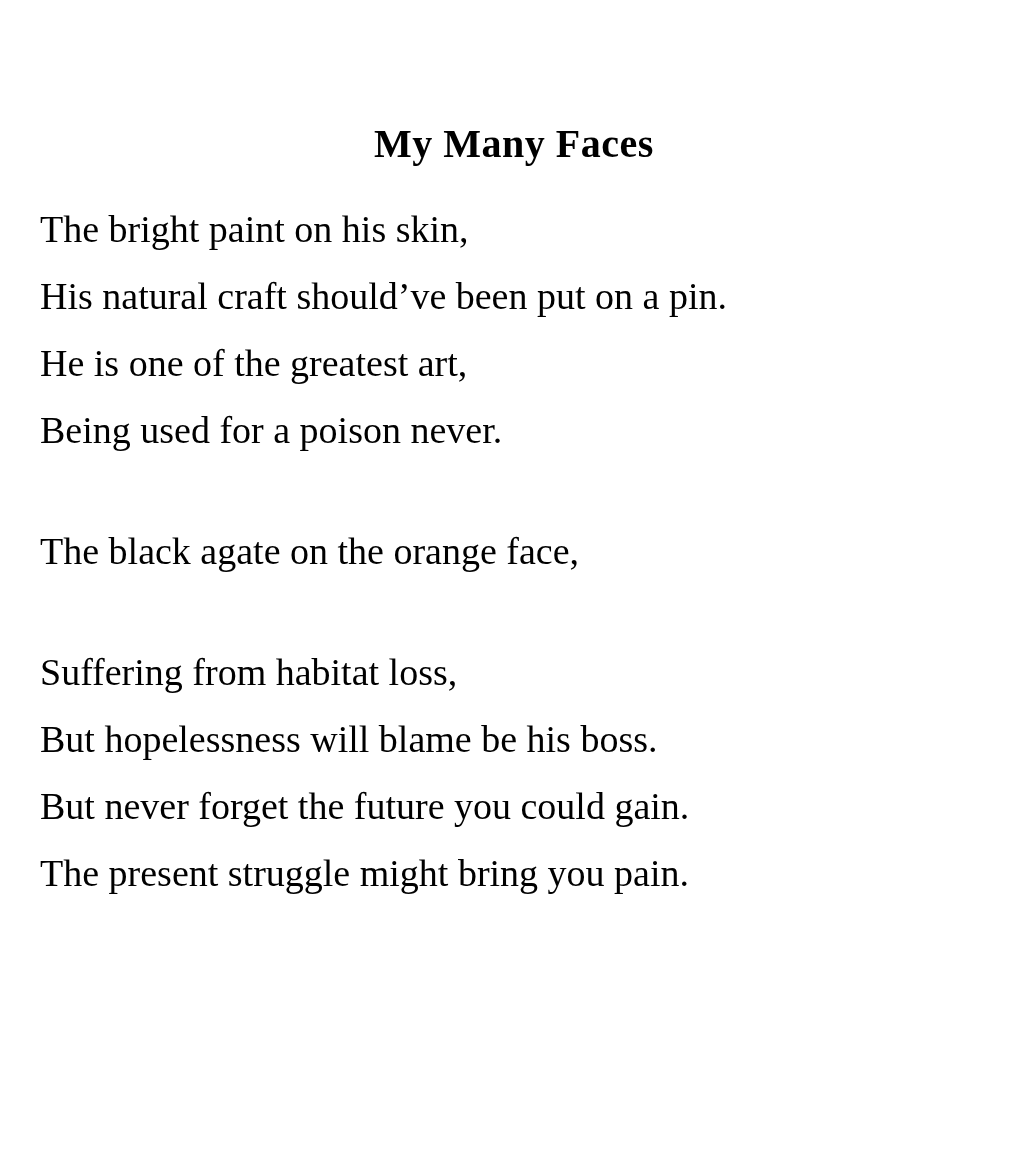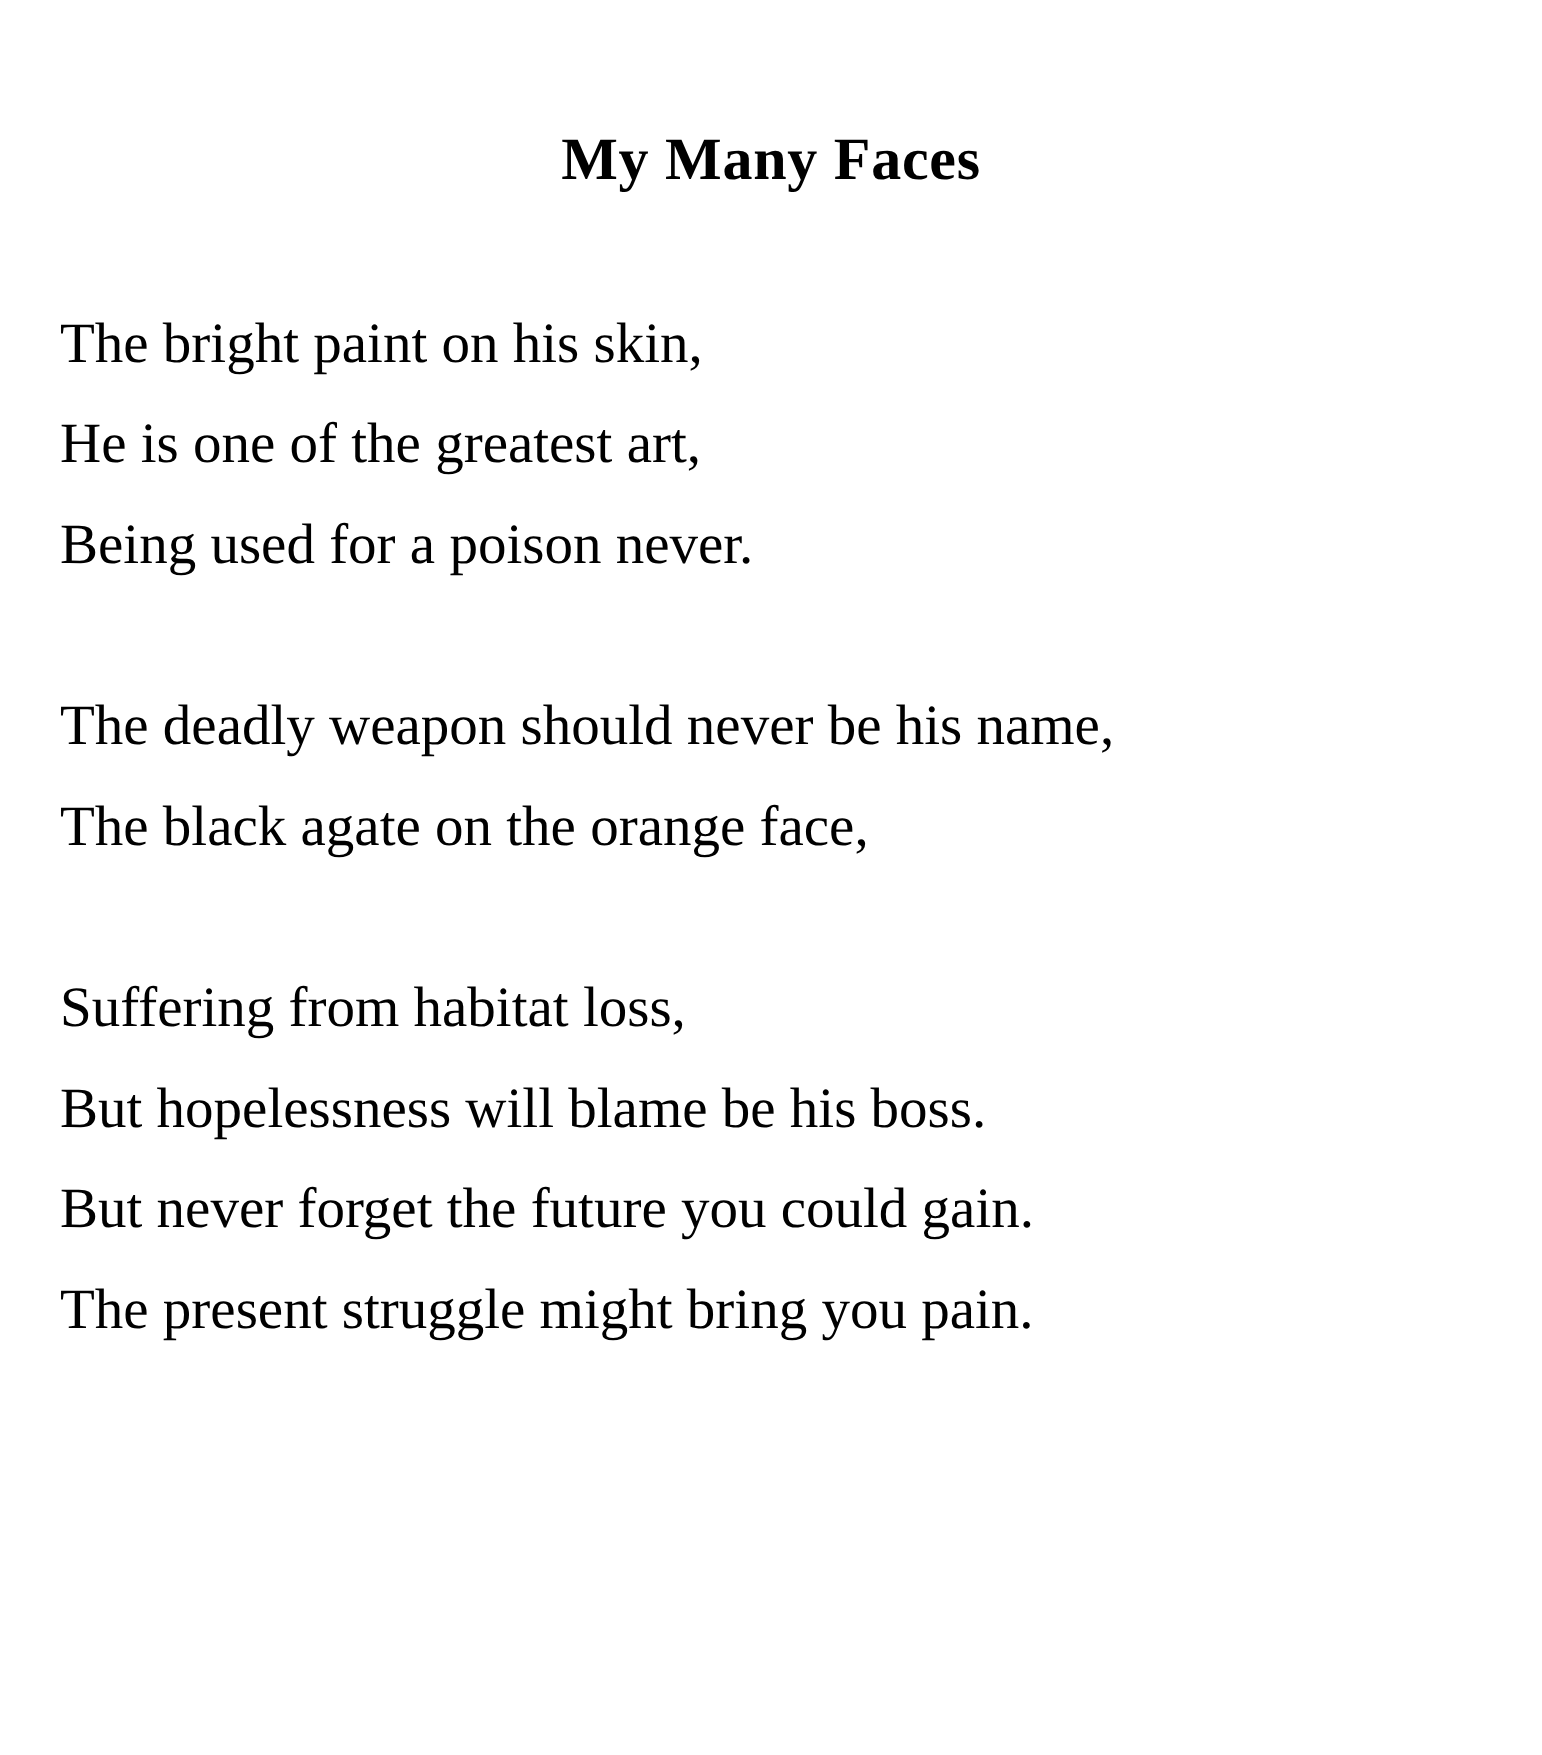--- a/index.html
+++ b/index.html
@@ -18,21 +18,21 @@
     position: relative;
     width: 1028px;
     height: 1170px;
     background: #ffffff;
   }
   .poem-title {
     font-size: 40px;
     font-weight: bold;
     text-align: center;
     margin: 0;
-    padding-top: 82px;
+    padding-top: 120px;
     letter-spacing: 0.5px;
   }
   .poem-body {
     margin: 0;
     padding: 0;
     position: absolute;
     top: 196px;
     left: 40px;
     right: 30px;
     font-family: Liberation Serif, serif;
@@ -48,26 +48,26 @@
 </style>
 </head>
 <body>
 
 <div class="page">
   <h1 class="poem-title">My Many Faces</h1>
 
   <div class="poem-body">
     <div class="stanza">
       <div class="line">The bright paint on his skin,</div>
+      <div class="line">His natural craft should’ve been put on a pin.</div>
       <div class="line">He is one of the greatest art,</div>
       <div class="line">Being used for a poison never.</div>
     </div>
 
     <div class="stanza">
-      <div class="line">The deadly weapon should never be his name,</div>
       <div class="line">The black agate on the orange face,</div>
     </div>
 
     <div class="stanza">
       <div class="line">Suffering from habitat loss,</div>
       <div class="line">But hopelessness will blame be his boss.</div>
       <div class="line">But never forget the future you could gain.</div>
       <div class="line">The present struggle might bring you pain.</div>
     </div>
   </div>

